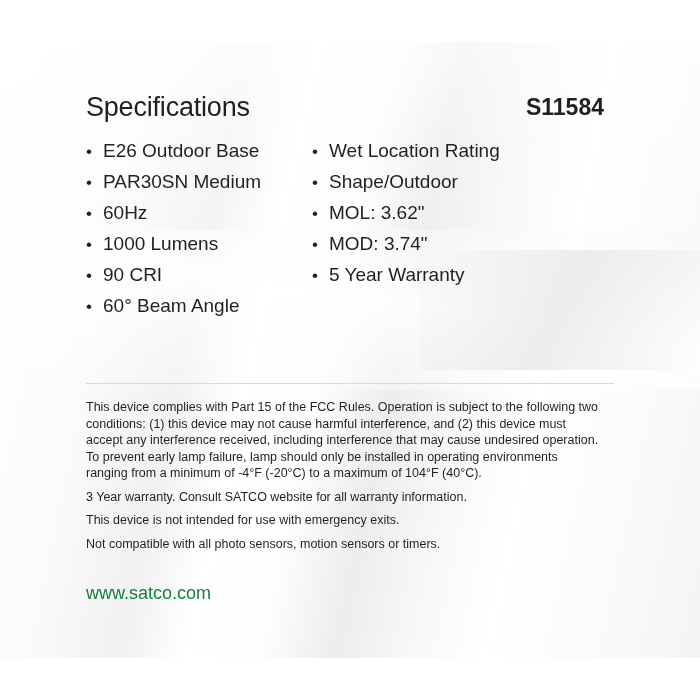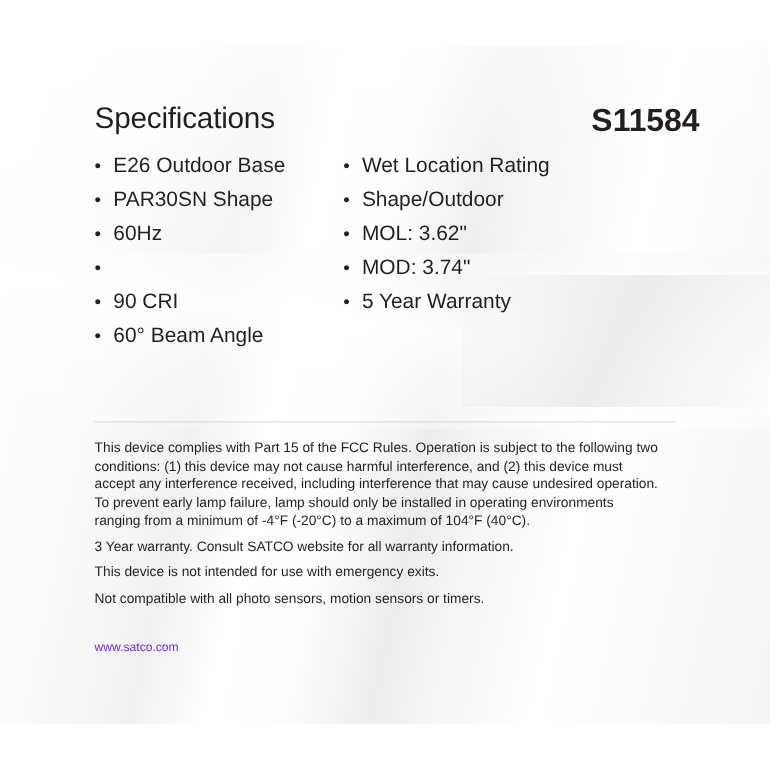--- a/index.html
+++ b/index.html
@@ -69,23 +69,23 @@
   .title {
     position: absolute;
     left: 86px;
     top: 92px;
     font-size: 27px;
     color: #231f20;
     letter-spacing: -0.2px;
   }
   .sku {
     position: absolute;
-    right: 64px;
+    right: 96px;
     top: 94px;
-    font-size: 29px;
+    font-size: 23px;
     font-weight: bold;
     color: #231f20;
     letter-spacing: 0px;
   }
 
   .spec-col {
     position: absolute;
     font-size: 19px;
     color: #231f20;
   }
@@ -127,22 +127,22 @@
   .fine-print p {
     margin: 0 12px 0 0;
   }
   .fine-print p + p {
     margin-top: 7px;
   }
   .website {
     position: absolute;
     left: 86px;
     top: 583px;
-    font-size: 11px;
-    color: #6d28d9;
+    font-size: 18px;
+    color: #15803d;
   }
 </style>
 </head>
 <body>
 
 <div id="page">
 
   <div class="label-card"></div>
   <div class="sheen-a"></div>
   <div class="sheen-b"></div>
@@ -153,28 +153,29 @@
     <div class="title">Specifications</div>
     <div class="sku">S11584</div>
 
     <div class="spec-col left">
       <div class="spec-item">
         <span class="bullet">•</span>
         <span>E26 Outdoor Base</span>
       </div>
       <div class="spec-item">
         <span class="bullet">•</span>
-        <span>PAR30SN Shape</span>
+        <span>PAR30SN Medium</span>
       </div>
       <div class="spec-item">
         <span class="bullet">•</span>
         <span>60Hz</span>
       </div>
       <div class="spec-item">
         <span class="bullet">•</span>
+        <span>1000 Lumens</span>
       </div>
       <div class="spec-item">
         <span class="bullet">•</span>
         <span>90 CRI</span>
       </div>
       <div class="spec-item">
         <span class="bullet">•</span>
         <span>60° Beam Angle</span>
       </div>
     </div>

